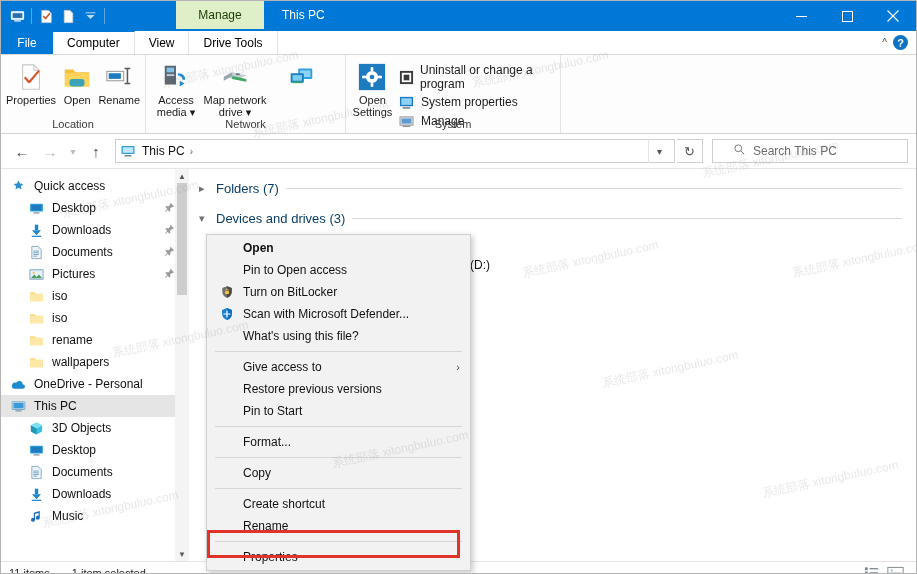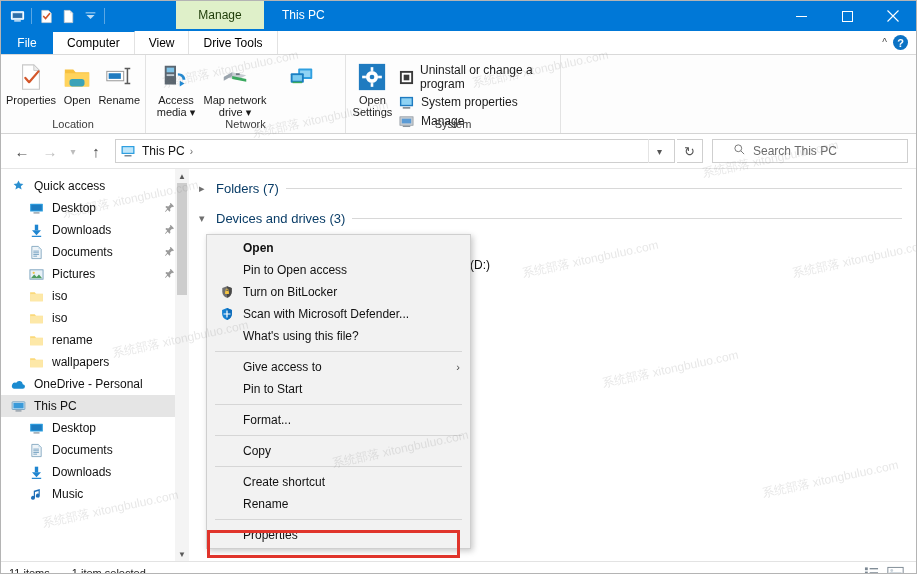--- a/index.html
+++ b/index.html
@@ -509,20 +509,30 @@
                 <rect x="1.2" y="3" width="13.6" height="8.2" rx="0.6" fill="#cfe6f6" stroke="#6f9cbb" stroke-width="0.9"></rect>
                 <rect x="2.6" y="4.2" width="10.8" height="5.8" fill="#3a9ad9"></rect>
                 <rect x="4.8" y="12" width="6.4" height="1.4" fill="#8d99a4"></rect>
               </svg>
             </span>
             <span>This PC</span>
           </div>
           <div class="nav-item ind-1">
             <span class="nic">
               <svg width="15" height="15" viewBox="0 0 16 16">
+                <path d="M8 1.6l6 3.2v6.4L8 14.4 2 11.2V4.8z" fill="#3cc0e0"></path>
+                <path d="M8 1.6l6 3.2L8 8 2 4.8z" fill="#7fe0f2"></path>
+                <path d="M8 8v6.4L2 11.2V4.8z" fill="#2196b5"></path>
+              </svg>
+            </span>
+            <span>3D Objects</span>
+          </div>
+          <div class="nav-item ind-1">
+            <span class="nic">
+              <svg width="15" height="15" viewBox="0 0 16 16">
                 <rect x="1.2" y="3" width="13.6" height="8.2" rx="0.6" fill="#2f9fe0"></rect>
                 <rect x="2.4" y="4.1" width="11.2" height="6" fill="#1d7cc0"></rect>
                 <rect x="4.8" y="12" width="6.4" height="1.4" fill="#8d99a4"></rect>
               </svg>
             </span>
             <span>Desktop</span>
           </div>
           <div class="nav-item ind-1">
             <span class="nic">
               <svg width="15" height="15" viewBox="0 0 16 16">
@@ -678,20 +688,24 @@
         <span class="mtxt">What's using this file?</span>
       </div>
       <div class="msep"></div>
       <div class="mi">
         <span class="mic"></span>
         <span class="mtxt">Give access to</span>
         <span class="arrow">›</span>
       </div>
       <div class="mi">
         <span class="mic"></span>
+        <span class="mtxt">Restore previous versions</span>
+      </div>
+      <div class="mi">
+        <span class="mic"></span>
         <span class="mtxt">Pin to Start</span>
       </div>
       <div class="msep"></div>
       <div class="mi">
         <span class="mic"></span>
         <span class="mtxt">Format...</span>
       </div>
       <div class="msep"></div>
       <div class="mi">
         <span class="mic"></span>

